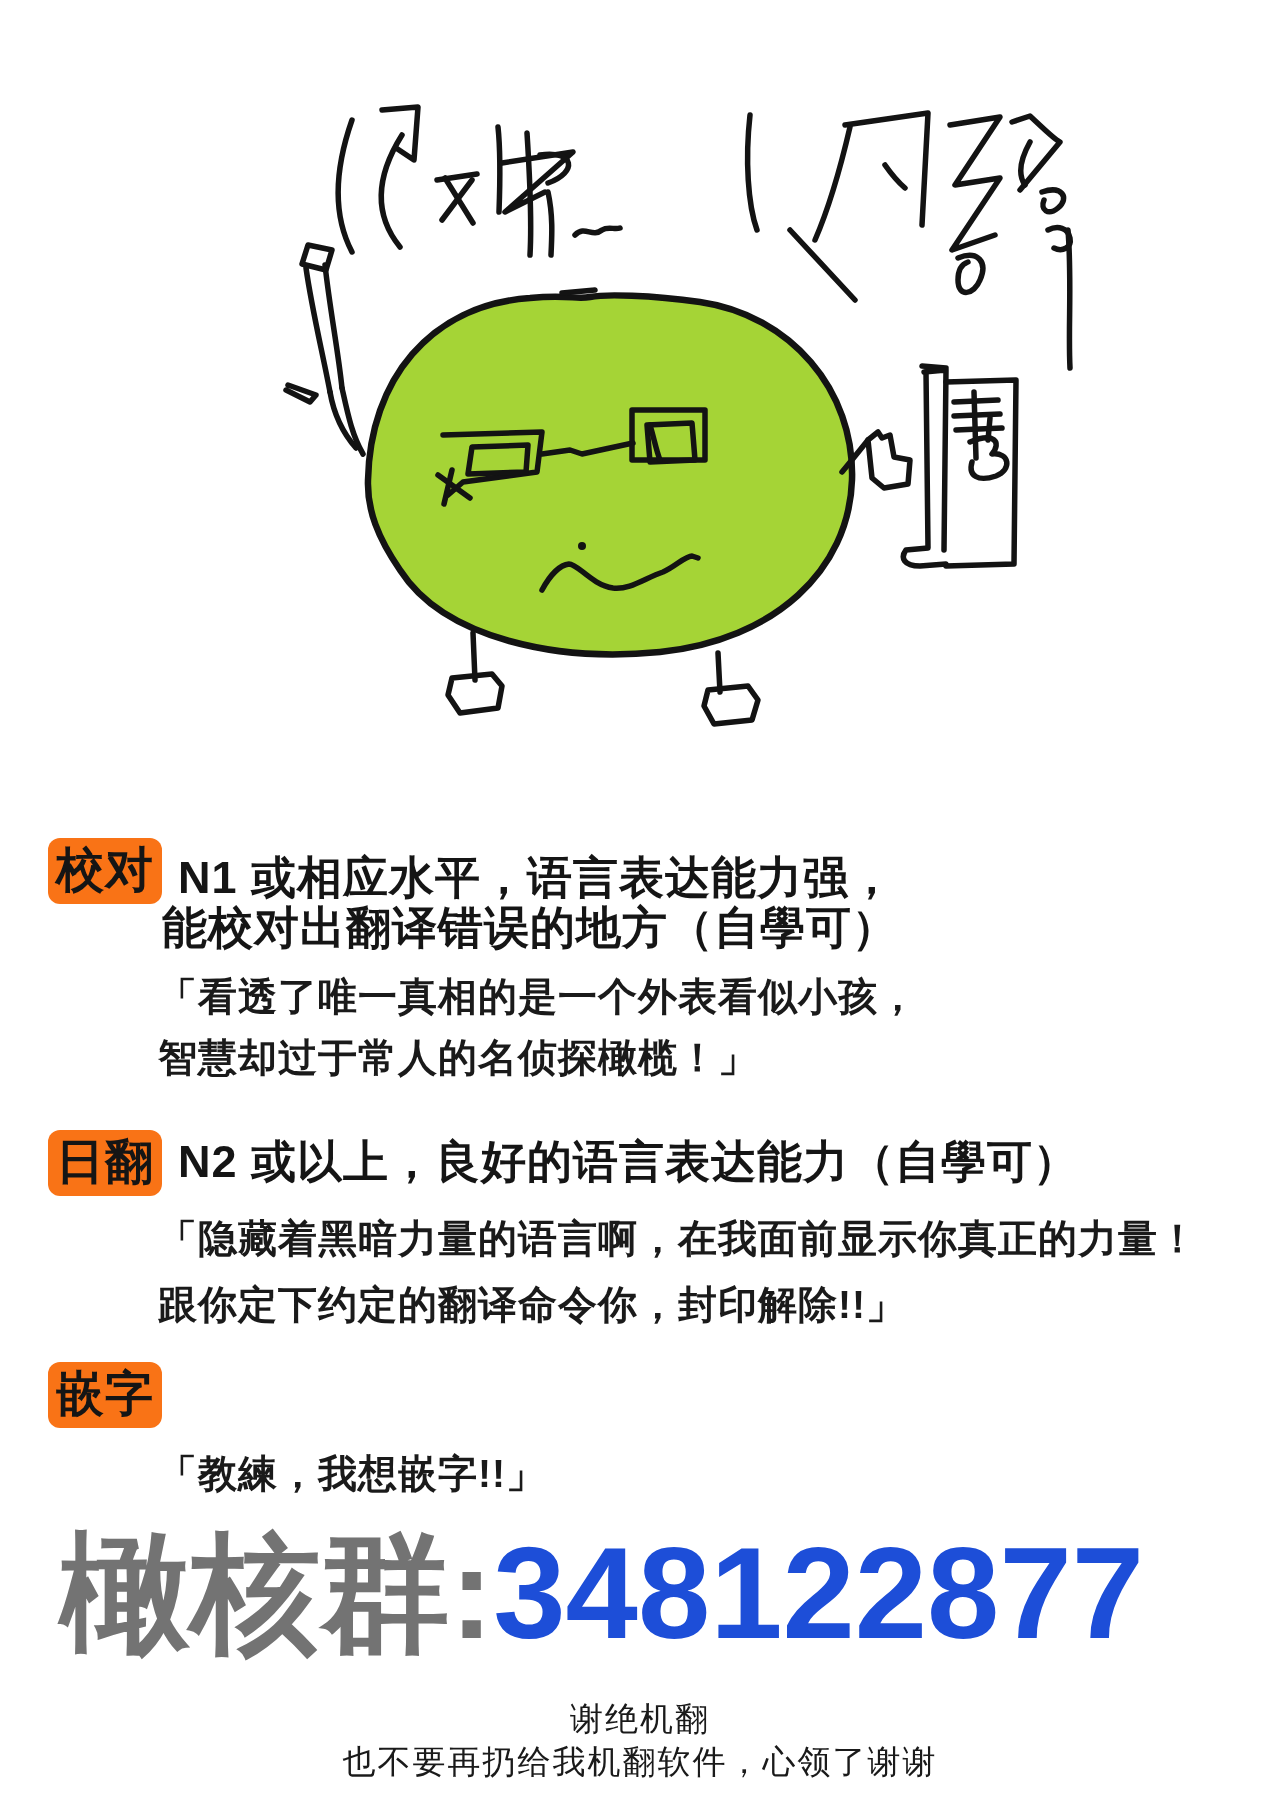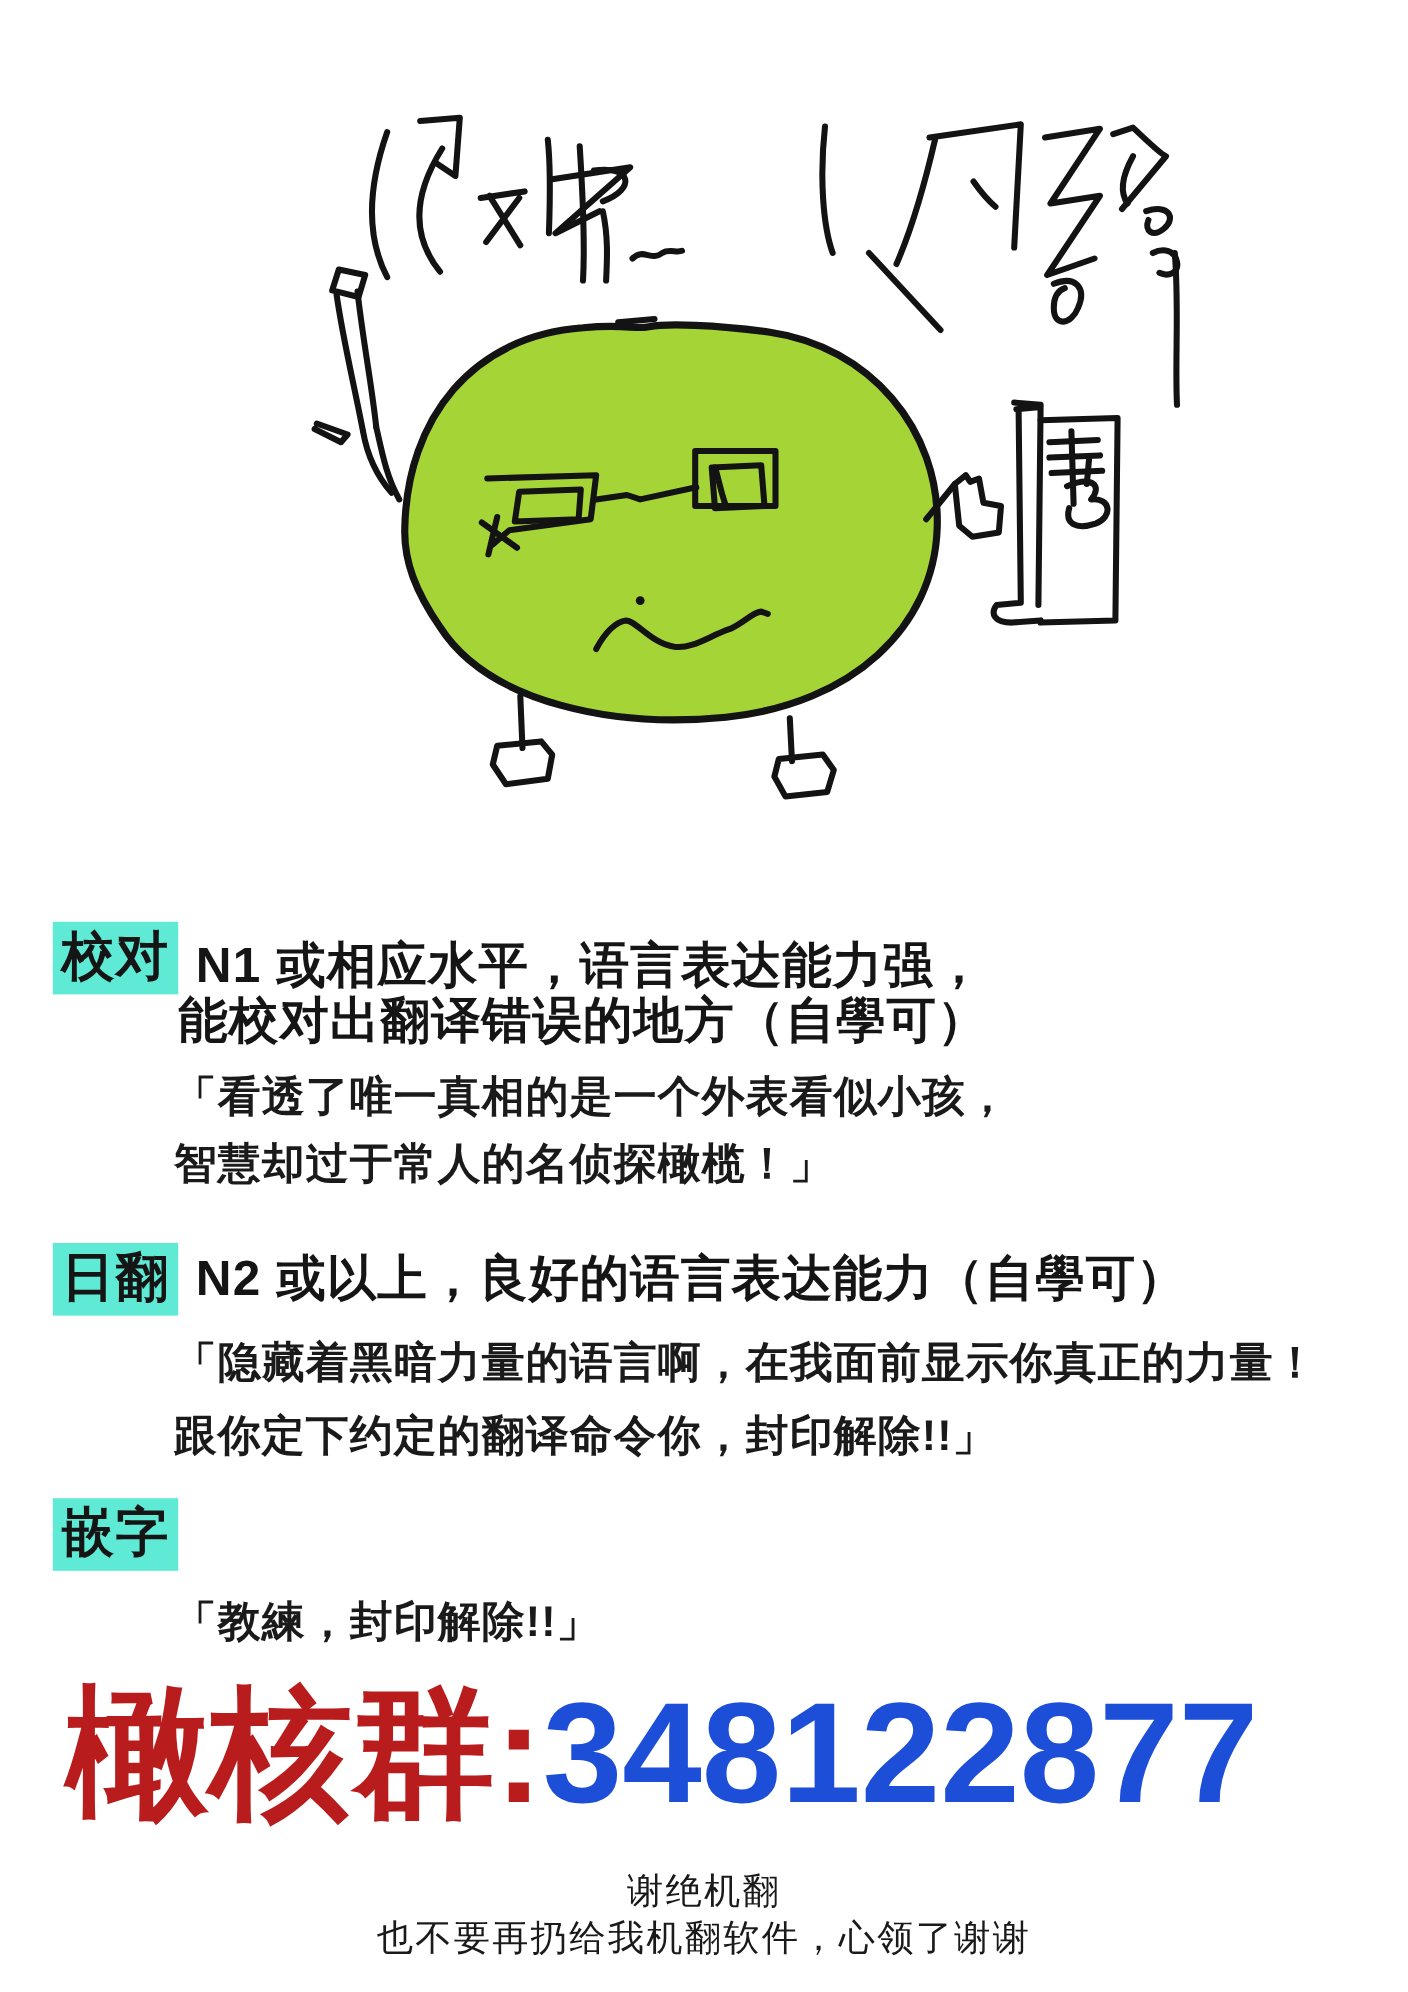--- a/index.html
+++ b/index.html
@@ -22,27 +22,28 @@
   .row {
     position: absolute;
     left: 48px;
     display: flex;
     align-items: flex-start;
     gap: 16px;
     white-space: nowrap;
   }
   .label {
     display: inline-block;
-    background: #5eead4;
+    background: #f97316;
     color: #151515;
     font-size: 48px;
     font-weight: 900;
     line-height: 1;
     padding: 8px 8px 10px 8px;
     letter-spacing: 1px;
+    border-radius: 12px;
   }
   .mainline {
     color: #151515;
     font-size: 45px;
     font-weight: 900;
     line-height: 1.15;
     letter-spacing: 1px;
     white-space: nowrap;
   }
   .cont { position: absolute; left: 162px; }
@@ -58,21 +59,21 @@
   .bigline {
     position: absolute;
     left: 60px;
     top: 1528px;
     font-size: 130px;
     font-weight: 900;
     line-height: 1;
     white-space: nowrap;
     letter-spacing: 0;
   }
-  .bigline .prefix { color: #b91c1c; }
+  .bigline .prefix { color: #737373; }
   .bigline .qq { color: #1d4ed8; }
   .footer-line {
     position: absolute;
     left: 0;
     width: 100%;
     text-align: center;
     color: #1a1a1a;
     font-size: 33px;
     font-weight: 400;
     letter-spacing: 2px;
@@ -177,21 +178,21 @@
   <div class="row" style="top:1130px">
     <span class="label">日翻</span>
     <span class="mainline" style="margin-top:6px">N2 或以上，良好的语言表达能力（自學可）</span>
   </div>
   <div class="quote" style="top:1212px">「隐藏着黑暗力量的语言啊，在我面前显示你真正的力量！</div>
   <div class="quote" style="top:1278px">跟你定下约定的翻译命令你，封印解除!!」</div>
 
   <div class="row" style="top:1362px">
     <span class="label">嵌字</span>
   </div>
-  <div class="quote" style="top:1447px">「教練，封印解除!!」</div>
+  <div class="quote" style="top:1447px">「教練，我想嵌字!!」</div>
 
   <div class="bigline">
     <span class="prefix">橄核群:</span><span class="qq">348122877</span>
   </div>
 
   <div class="footer-line" style="top:1697px">谢绝机翻</div>
   <div class="footer-line" style="top:1740px">也不要再扔给我机翻软件，心领了谢谢</div>
 
 </div>
 

